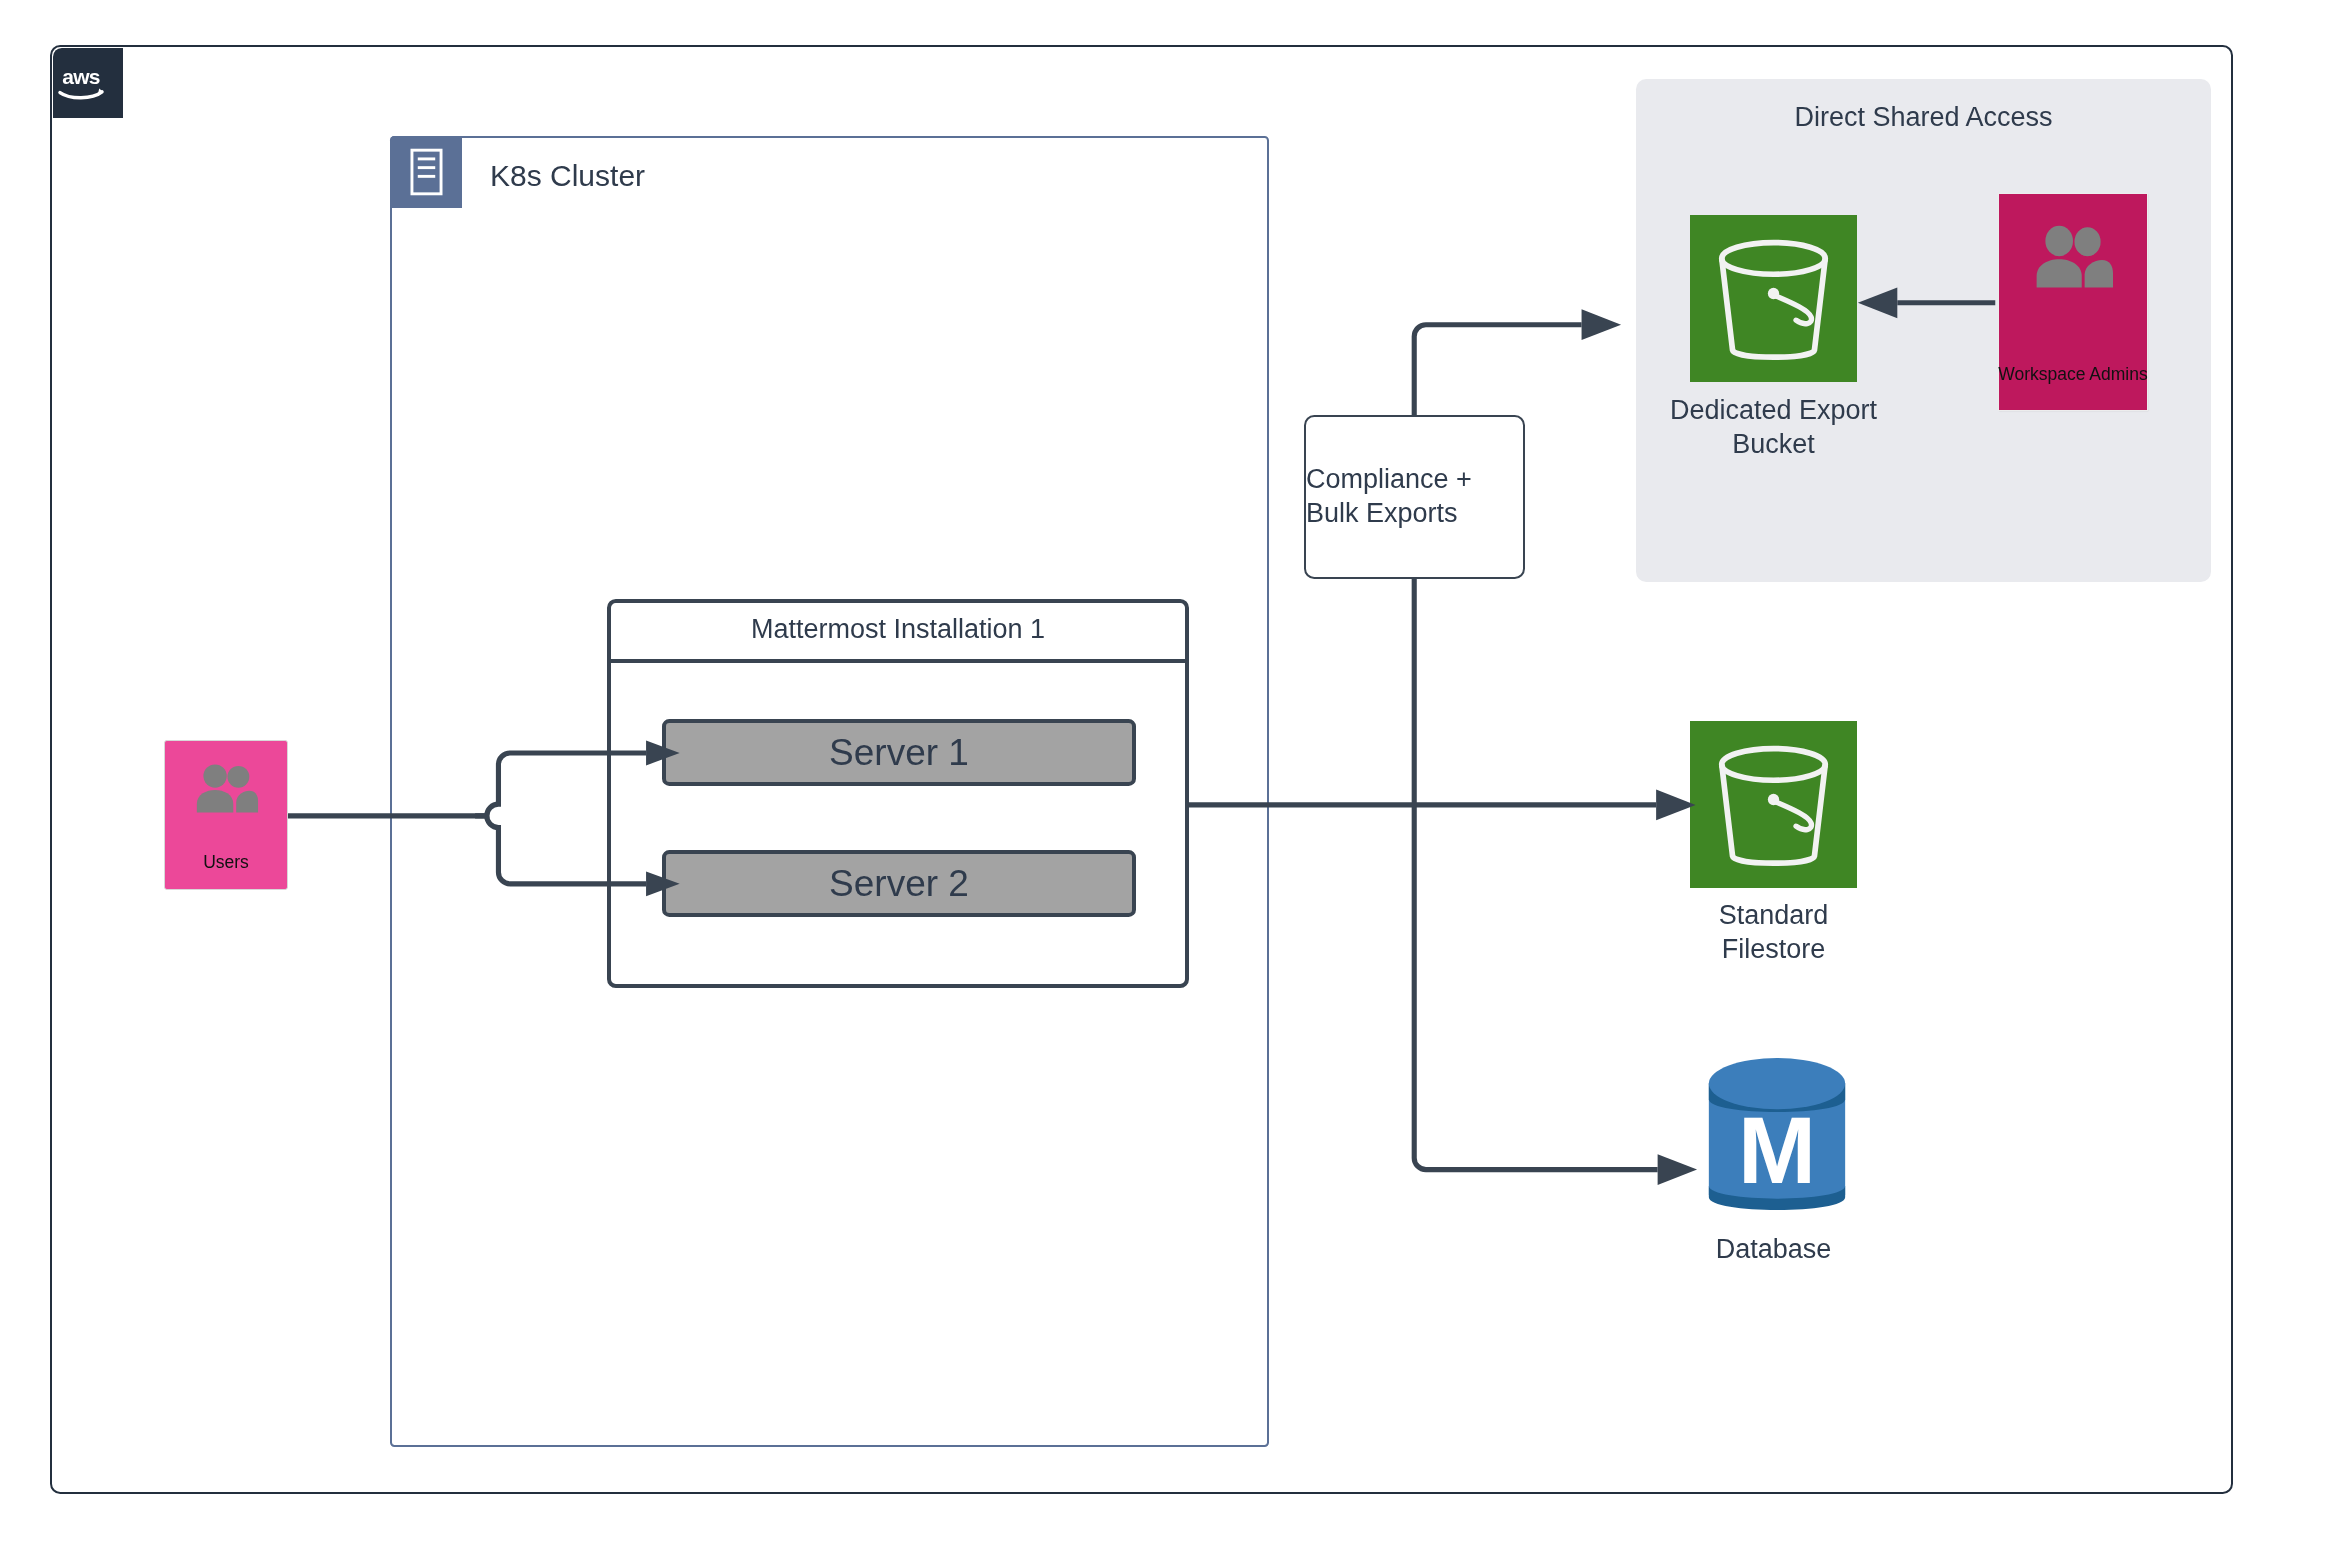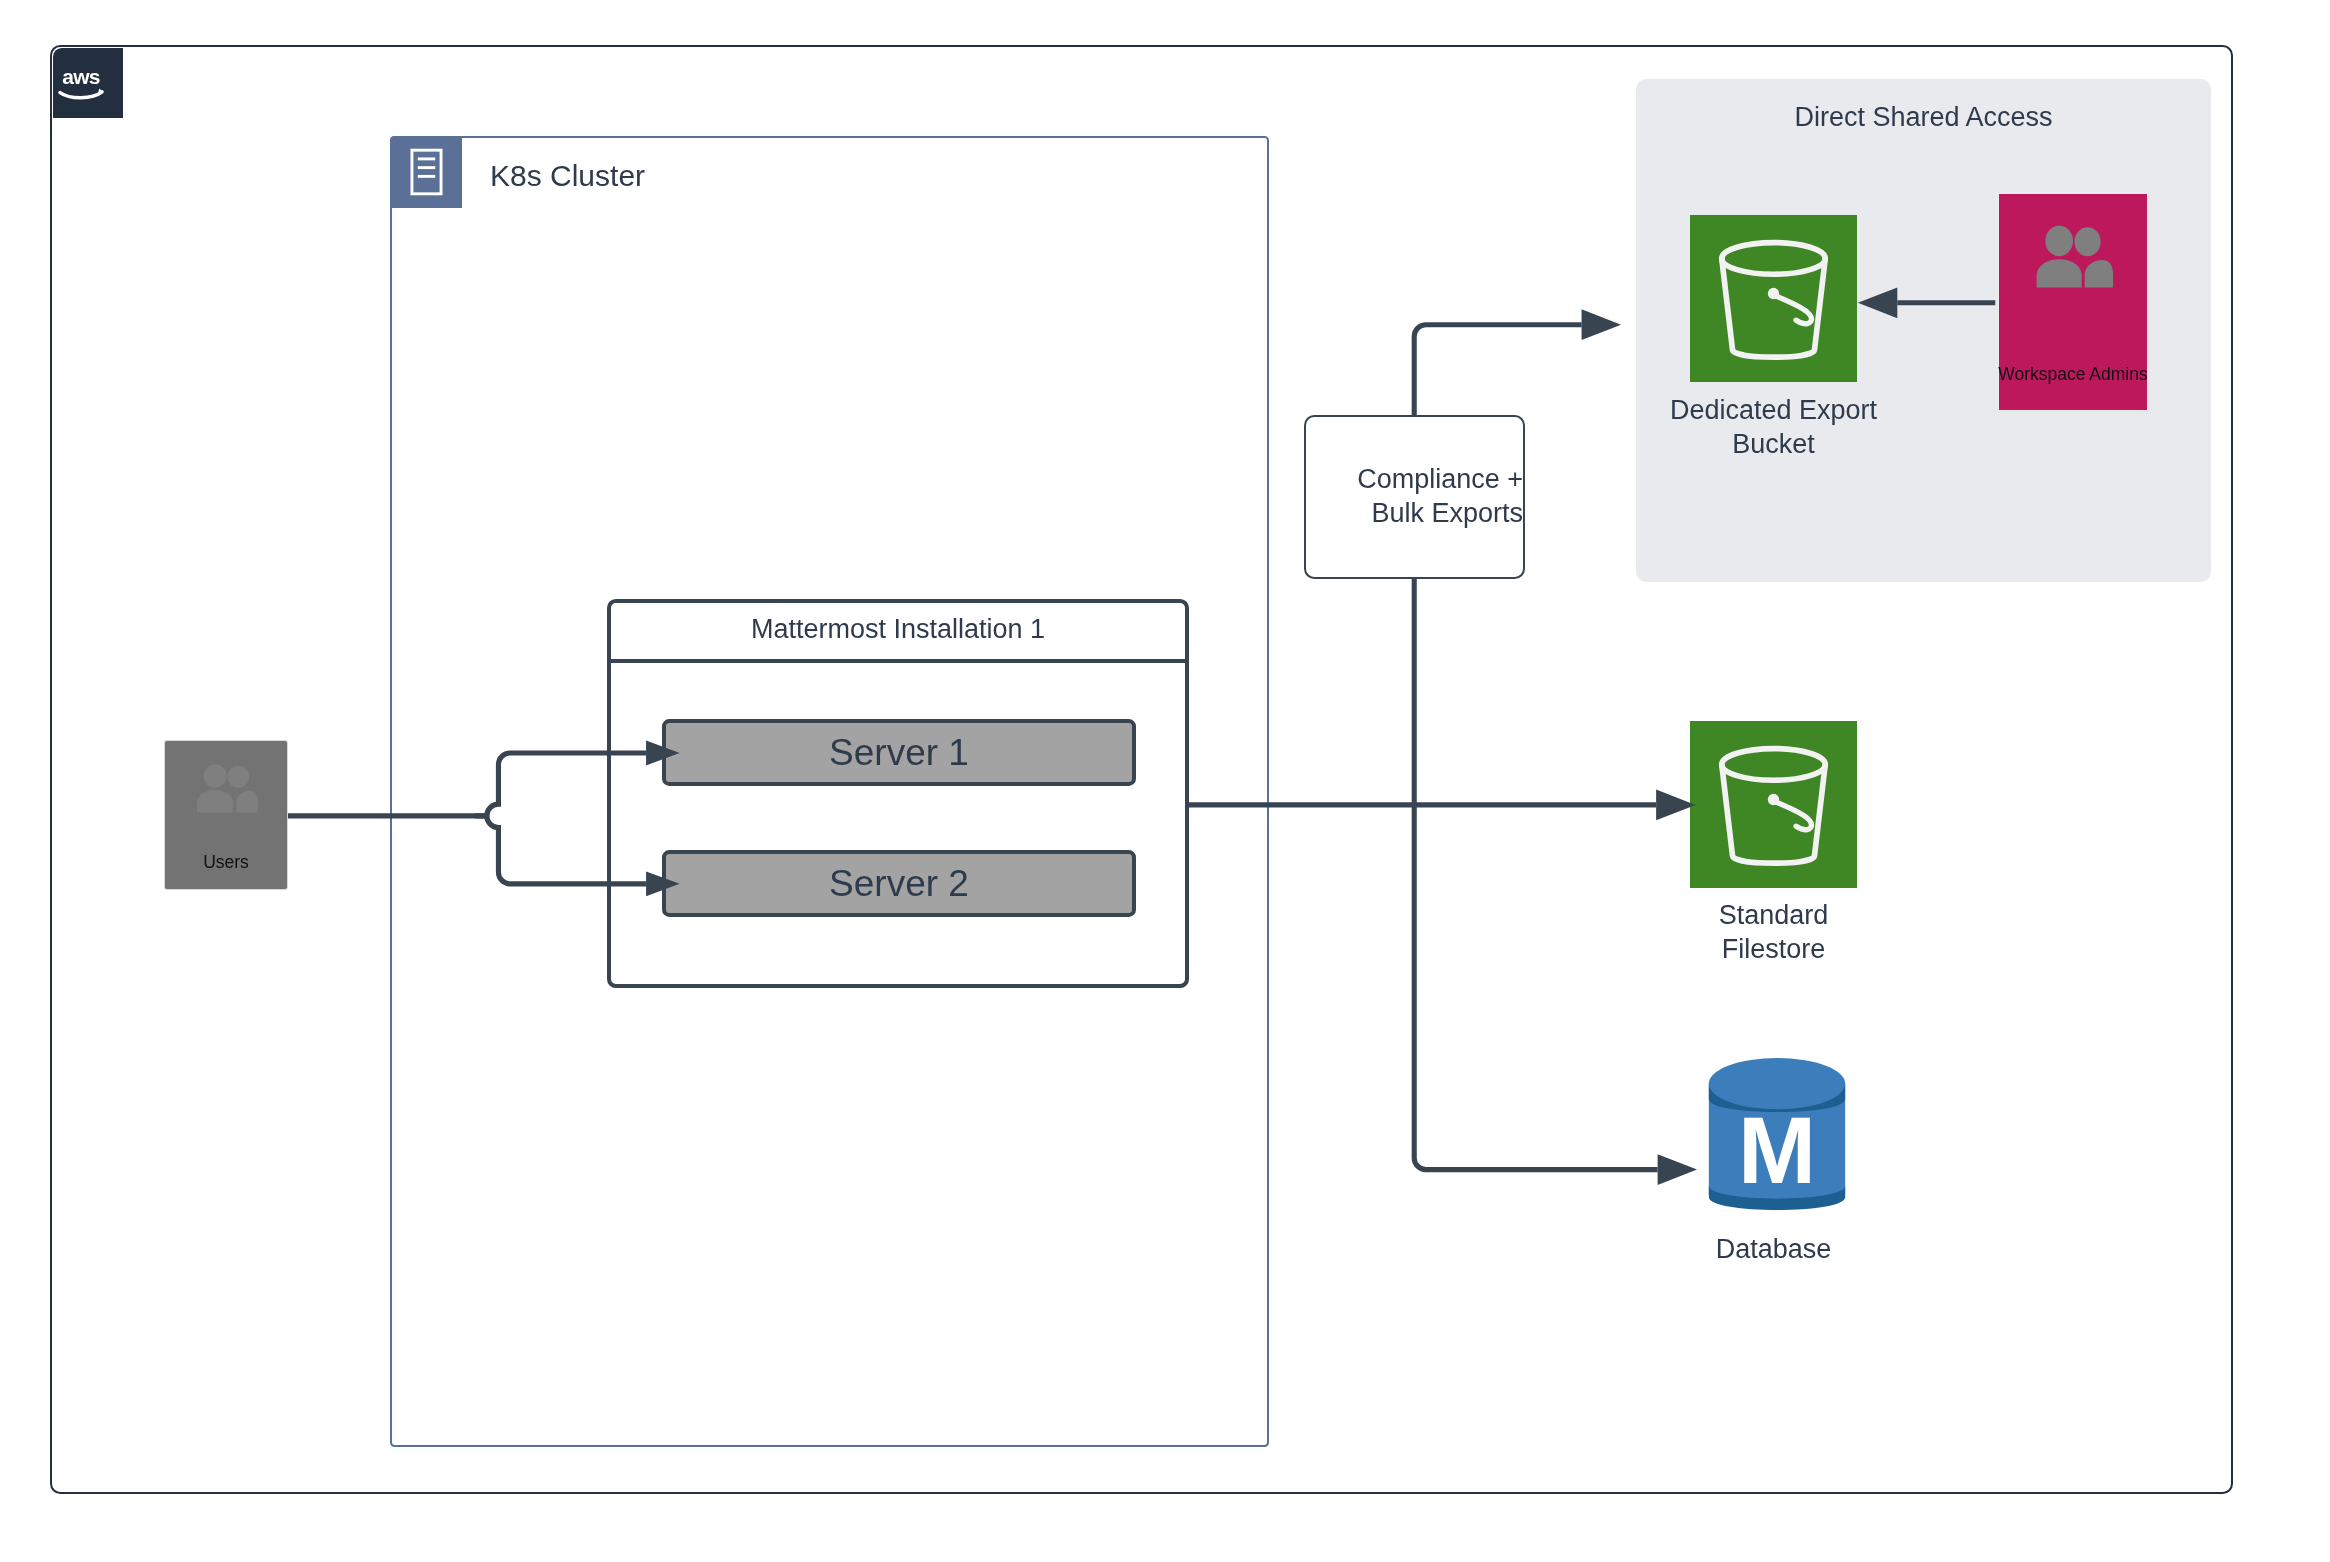--- a/index.html
+++ b/index.html
@@ -48,31 +48,31 @@
     background:#a3a3a3;border:4.4px solid #394451;border-radius:7.3px;box-sizing:border-box;
     display:flex;align-items:center;justify-content:center;
     font-size:37px;color:#2f3b4c;
   }
   #server-1{top:719px;}
   #server-2{top:850px;}
 
   
   #users-node{
     position:absolute;left:164px;top:740px;width:124px;height:150px;
-    background:#737373;border:1.5px solid #d8d8d8;border-radius:2.9px;box-sizing:border-box;
+    background:#ec4899;border:1.5px solid #d8d8d8;border-radius:2.9px;box-sizing:border-box;
     display:flex;flex-direction:column;align-items:center;
   }
   #users-node .people{margin-top:22px;}
   #users-node .lbl{position:absolute;bottom:16px;font-size:17.5px;color:#111111;}
 
   
   #compliance-box{
     position:absolute;left:1304px;top:415px;width:221px;height:164px;
     background:#ffffff;border:2.2px solid #394451;border-radius:10.2px;box-sizing:border-box;
-    display:flex;flex-direction:column;align-items:flex-end;justify-content:center;
+    display:flex;flex-direction:column;align-items:flex-start;justify-content:center;
     font-size:27px;color:#2f3b4c;line-height:1.25;z-index:6;
   }
 
   
   #dsa-group{
     position:absolute;left:1636px;top:79px;width:575px;height:503px;
     background:#e9eaee;border-radius:10.2px;
   }
   #dsa-title{
     position:absolute;left:1636px;top:102px;width:575px;text-align:center;

